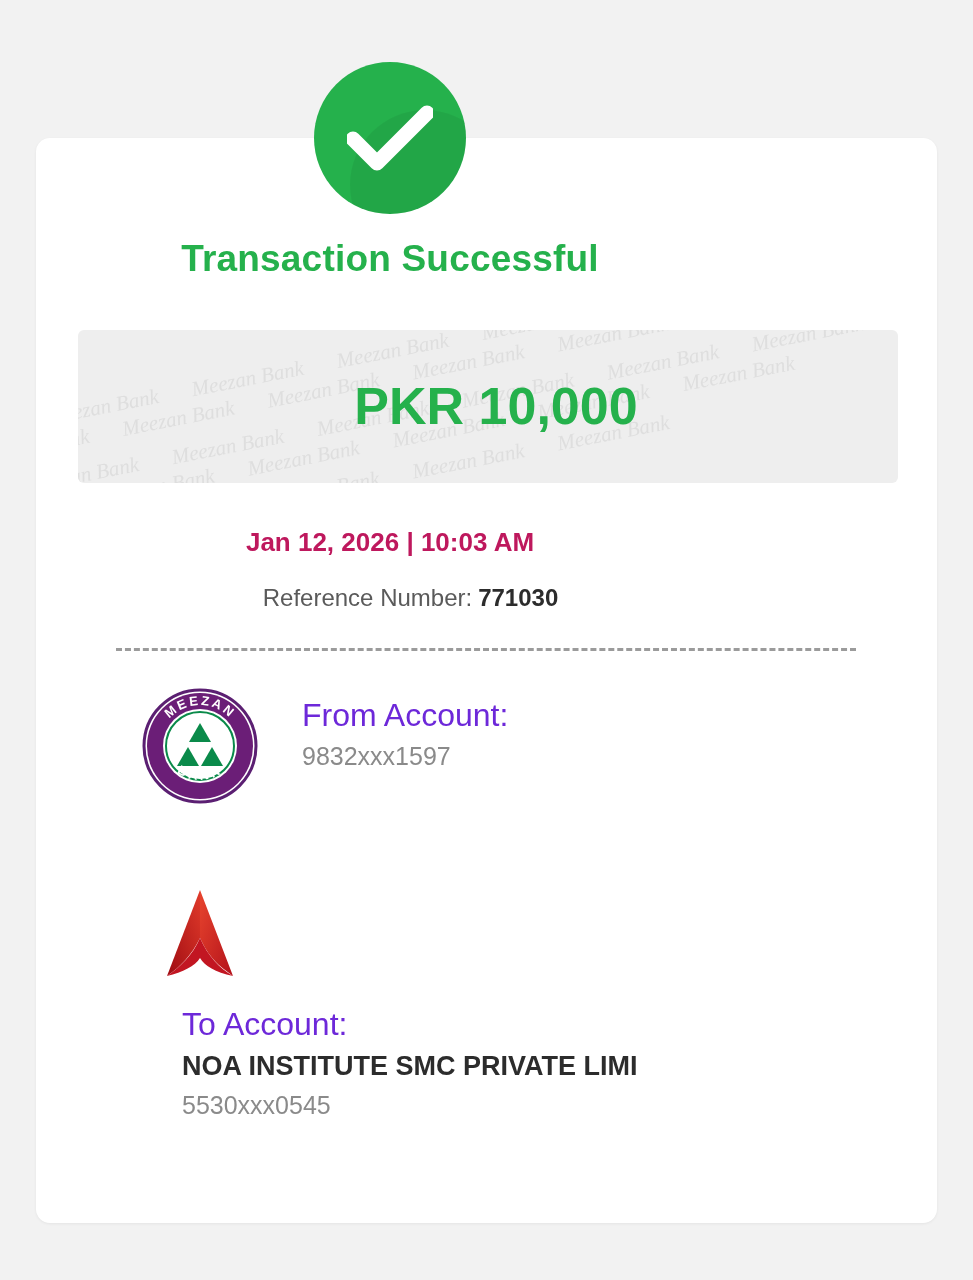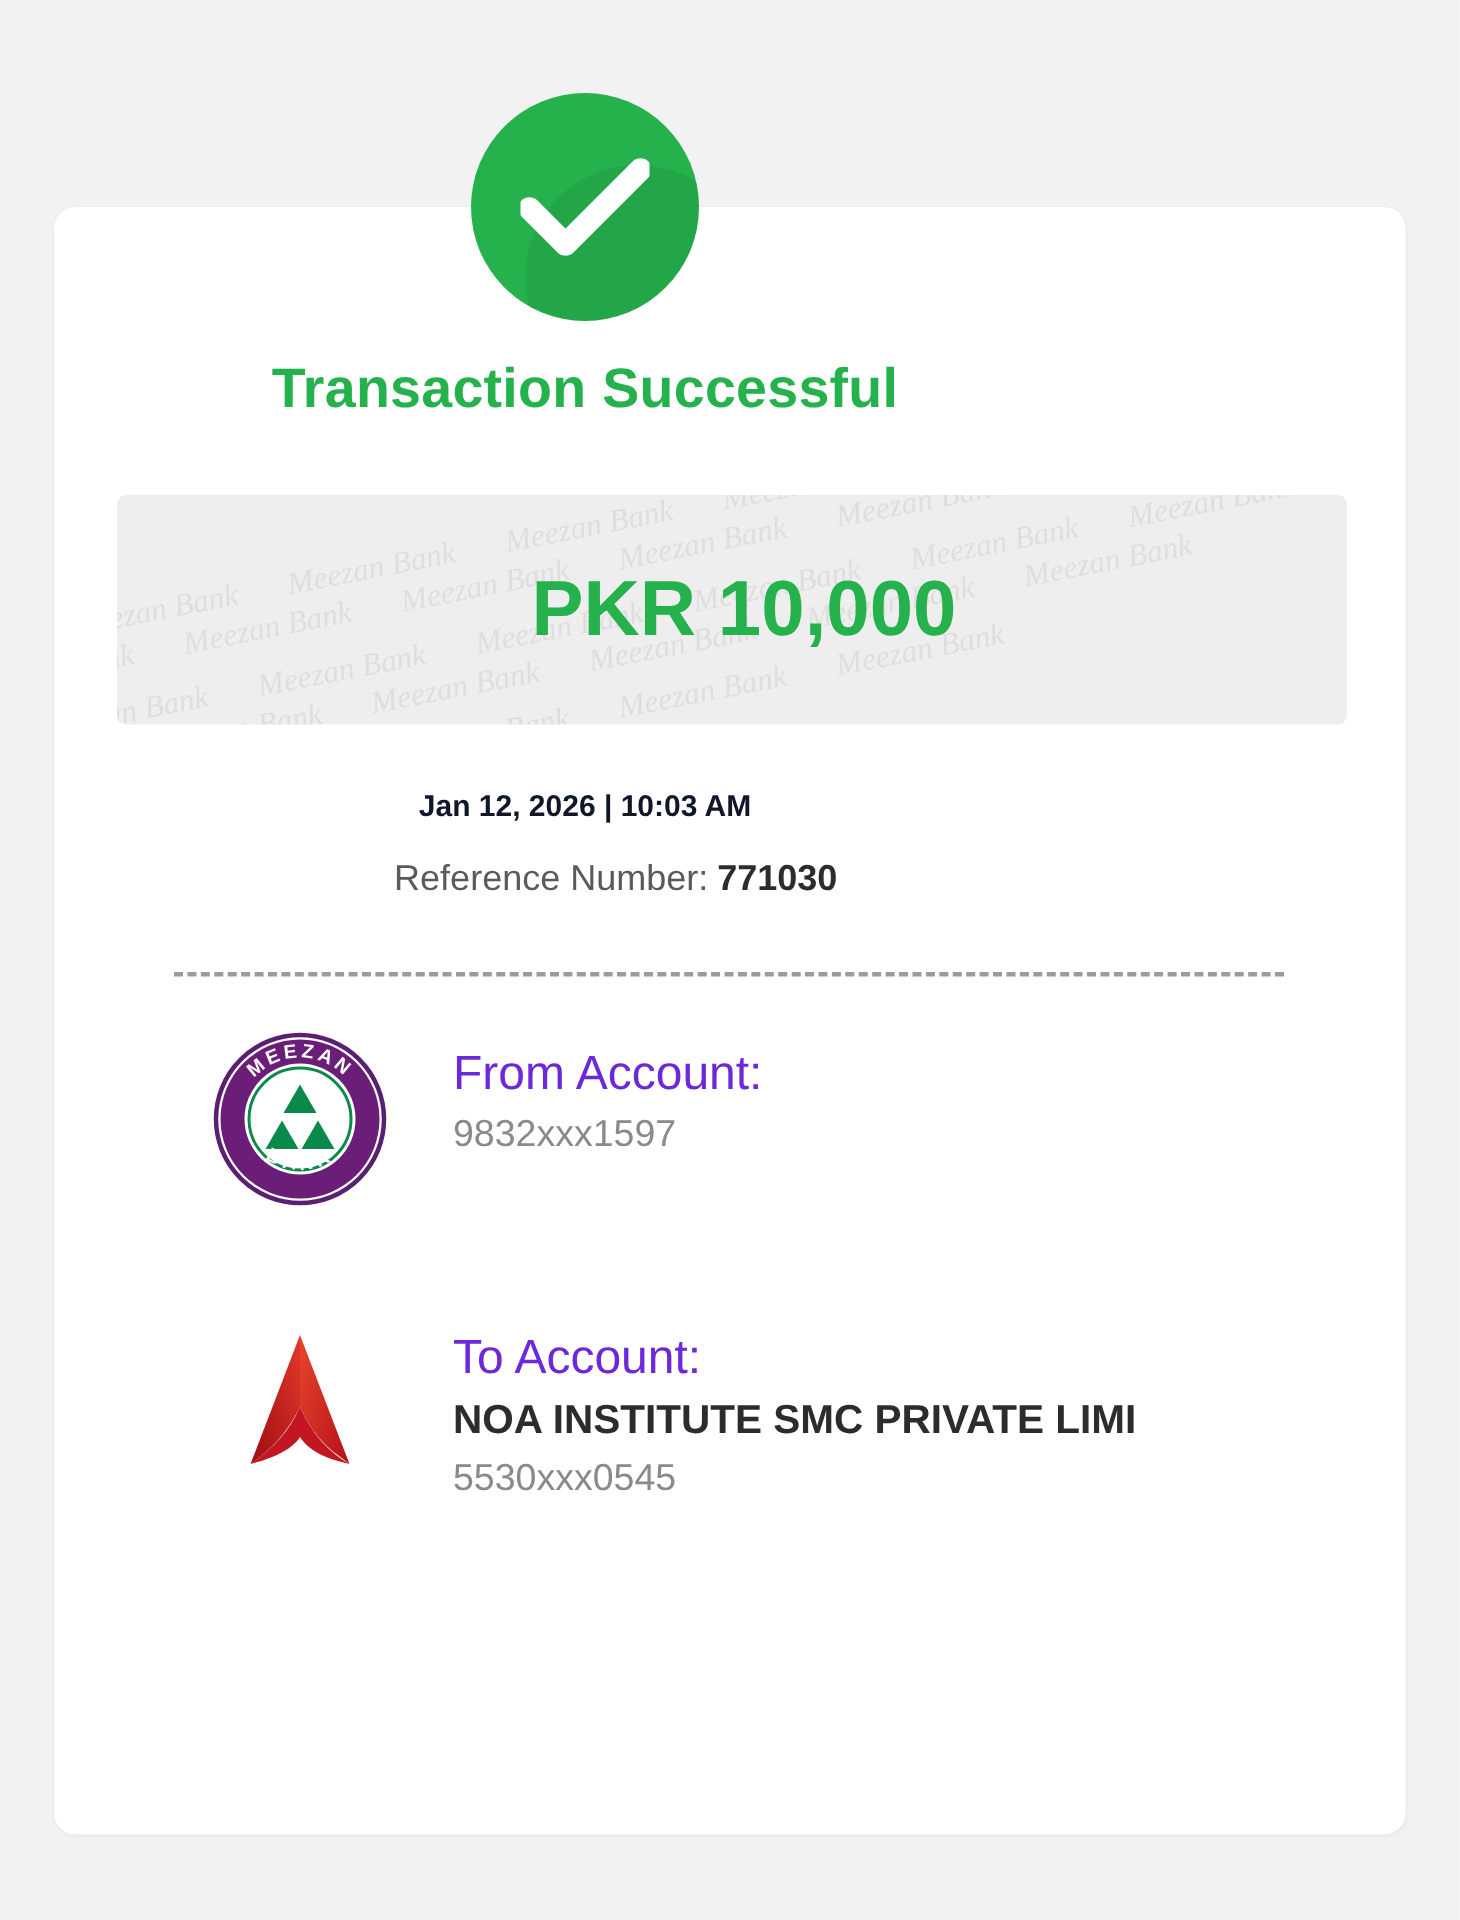--- a/index.html
+++ b/index.html
@@ -117,28 +117,28 @@
     color: #25b14c;
     z-index: 3;
   }
 
   
   .datetime {
     position: absolute;
     left: 0; right: 0;
     top: 527px;
     text-align: center;
-    font-size: 20px;
-    font-weight: bold;
-    color: #0f172a;
+    font-size: 26px;
+    font-weight: bold;
+    color: #be185d;
   }
   .reference {
     position: absolute;
     left: 0; right: 0;
-    top: 572px;
+    top: 584px;
     text-align: center;
     font-size: 24px;
     color: #5a5a5a;
     padding-left: 41px;
   }
   .reference .ref-value {
     font-weight: bold;
     color: #2c2c2c;
     margin-left: 6px;
   }
@@ -155,21 +155,21 @@
 
   
   .account-row {
     position: absolute;
     left: 140px;
     width: 720px;
     display: flex;
     align-items: flex-start;
   }
   .row-from { top: 686px; }
-  .row-to   { top: 875px; }
+  .row-to   { top: 875px; flex-direction: column; }
 
   .logo-wrap {
     width: 120px;
     height: 120px;
     flex: 0 0 120px;
     display: flex;
     align-items: center;
     justify-content: center;
   }
   .acct-info {

